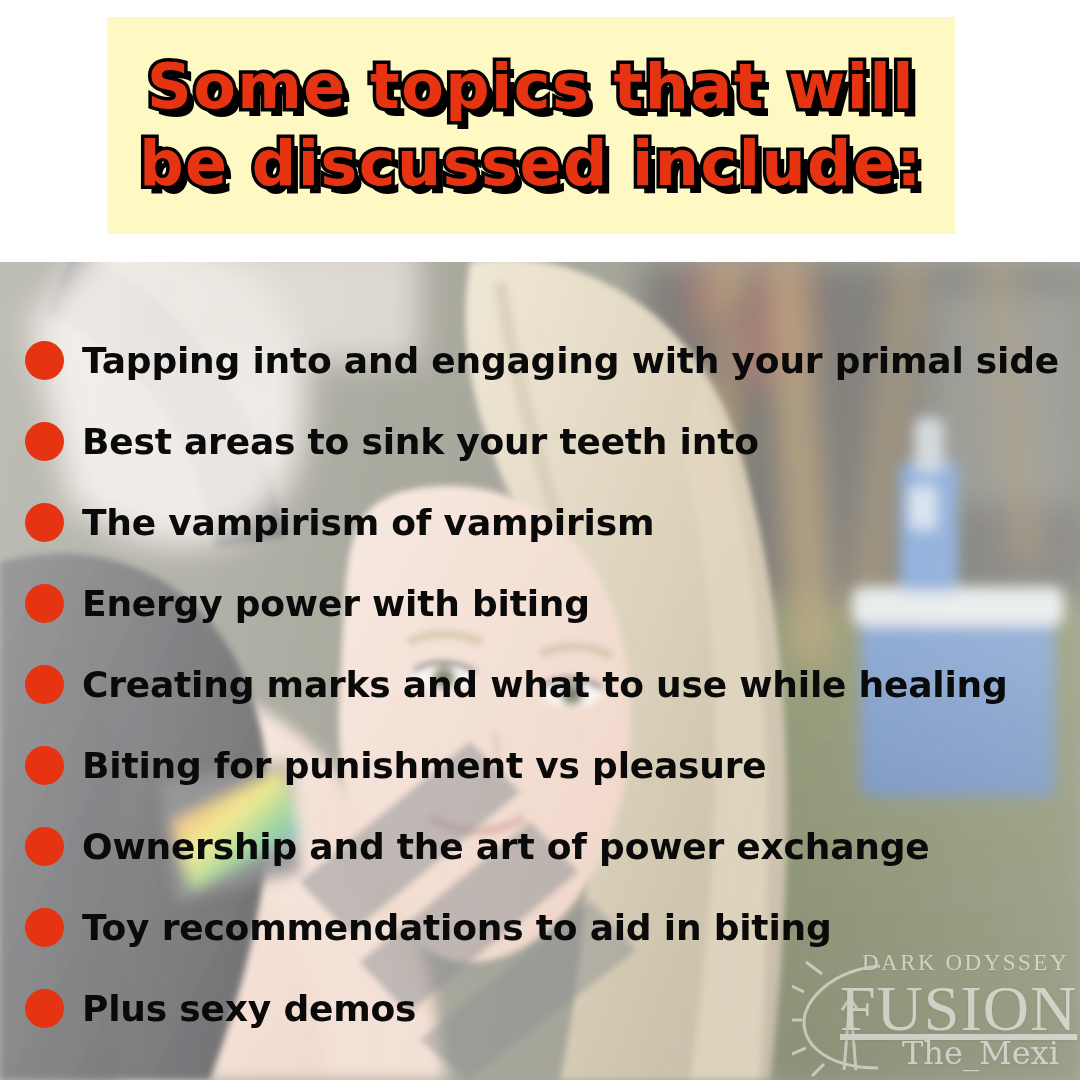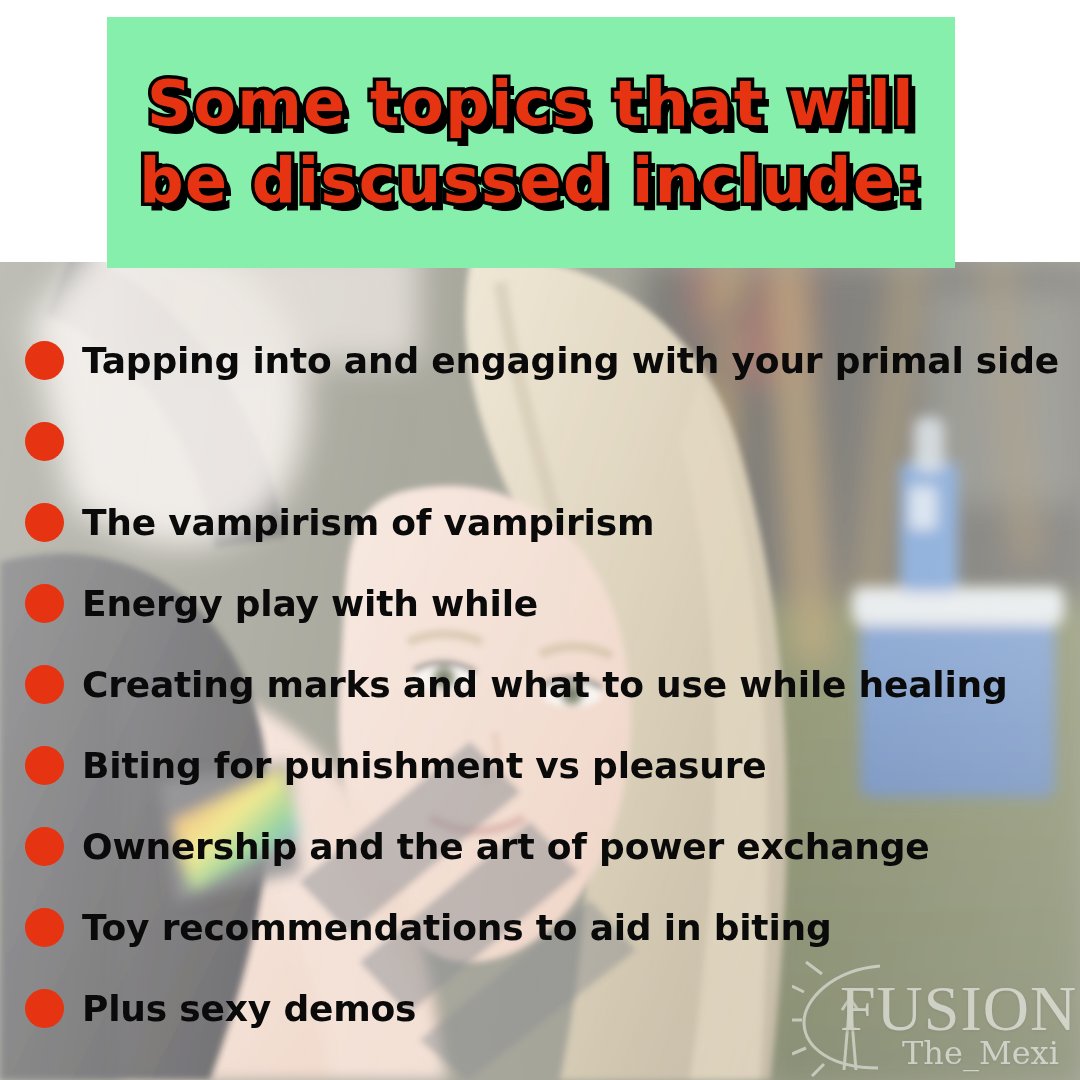--- a/index.html
+++ b/index.html
@@ -16,22 +16,22 @@
     position:relative;
     width:1080px; height:1080px;
     background:#ffffff;
     overflow:hidden;
   }
 
   
   #header-banner {
     position:absolute;
     left:107px; top:17px;
-    width:848px; height:251px;
-    background:#86efac;
+    width:848px; height:217px;
+    background:#fef9c3;
     z-index:5;
     display:flex;
     flex-direction:column;
     align-items:center;
     justify-content:center;
   }
   .headline-line {
     font-family:"DejaVu Sans", sans-serif;
     font-weight:700;
     font-size:62px;
@@ -82,20 +82,21 @@
     font-size:23px; letter-spacing:2.5px;
     color:#ffffff; white-space:nowrap;
     text-shadow:0 1px 2px rgba(120,110,110,.45);
   }
   #watermark .wm-fusion {
     position:absolute; left:48px; top:38px;
     font-family:"Liberation Serif", serif;
     font-size:64px; letter-spacing:1px;
     color:#ffffff; white-space:nowrap;
     text-shadow:0 1px 3px rgba(120,110,110,.45);
+    text-decoration:underline;
   }
   #watermark .wm-handle {
     position:absolute; left:110px; top:100px;
     font-family:"DejaVu Serif", serif;
     font-weight:400;
     font-size:32px; letter-spacing:0px;
     color:#ffffff; white-space:nowrap;
     text-shadow:0 1px 3px rgba(120,110,110,.45);
   }
   #wm-mark { position:absolute; left:0px; top:18px; width:110px; height:125px; }
@@ -259,48 +260,50 @@
 
   <div id="watermark">
     <svg id="wm-mark" viewBox="0 0 110 125">
       <g stroke="#ffffff" stroke-width="3" fill="none" opacity=".9">
         <path d="M88 14 C40 18 12 48 12 70 C12 96 40 116 86 116"></path>
         <path d="M30 22 L14 10 M12 40 L0 34 M10 68 L-4 68 M14 96 L0 102 M32 112 L20 124"></path>
         <path d="M52 118 L58 46 L64 118"></path>
         <path d="M58 46 L50 58 M58 46 L66 58"></path>
       </g>
     </svg>
+    <div class="wm-do">DARK ODYSSEY</div>
     <div class="wm-fusion">FUSION</div>
     <div class="wm-handle">The_Mexi</div>
   </div>
 
   <div id="header-banner">
     <div class="headline-line">Some topics that will</div>
     <div class="headline-line">be discussed include:</div>
   </div>
 
   <div id="topic-list">
 
     <div class="topic-row">
       <span class="bullet-dot"></span>
       <span class="topic-text">Tapping into and engaging with your primal side</span>
     </div>
 
     <div class="topic-row">
       <span class="bullet-dot"></span>
+      <span class="topic-text">Best areas to sink your teeth into</span>
     </div>
 
     <div class="topic-row">
       <span class="bullet-dot"></span>
       <span class="topic-text">The vampirism of vampirism</span>
     </div>
 
     <div class="topic-row">
       <span class="bullet-dot"></span>
-      <span class="topic-text">Energy play with while</span>
+      <span class="topic-text">Energy power with biting</span>
     </div>
 
     <div class="topic-row">
       <span class="bullet-dot"></span>
       <span class="topic-text">Creating marks and what to use while healing</span>
     </div>
 
     <div class="topic-row">
       <span class="bullet-dot"></span>
       <span class="topic-text">Biting for punishment vs pleasure</span>

